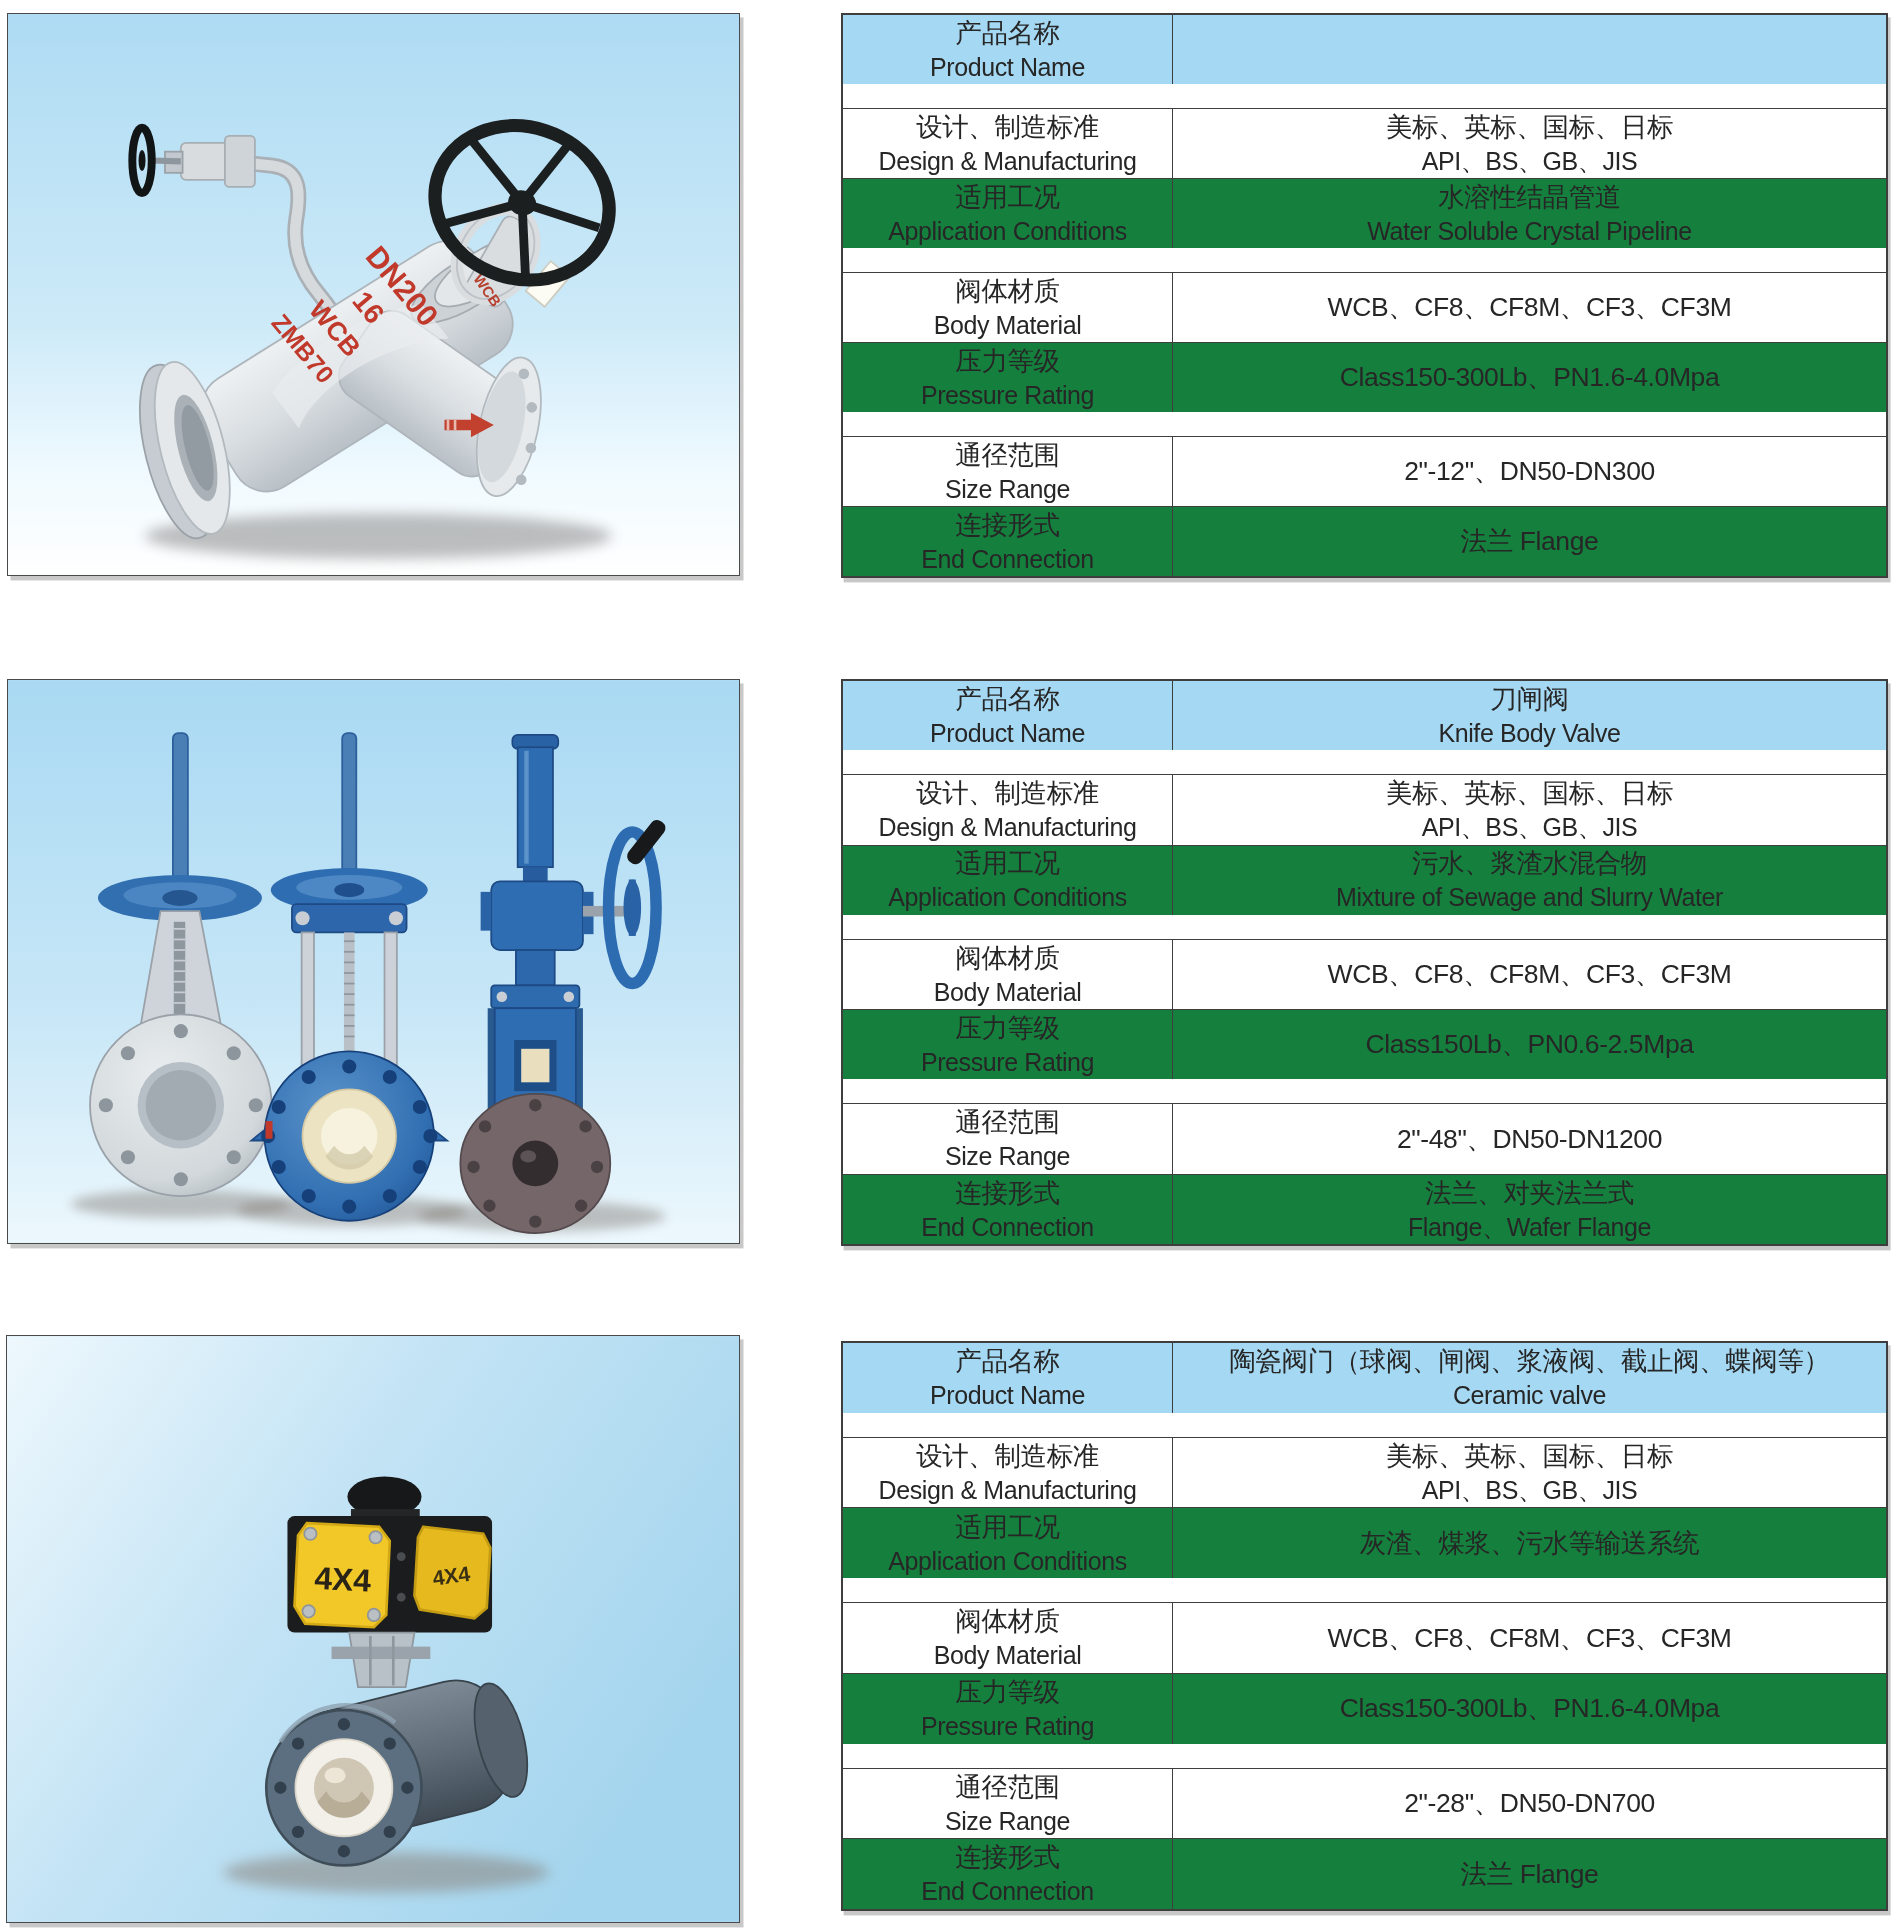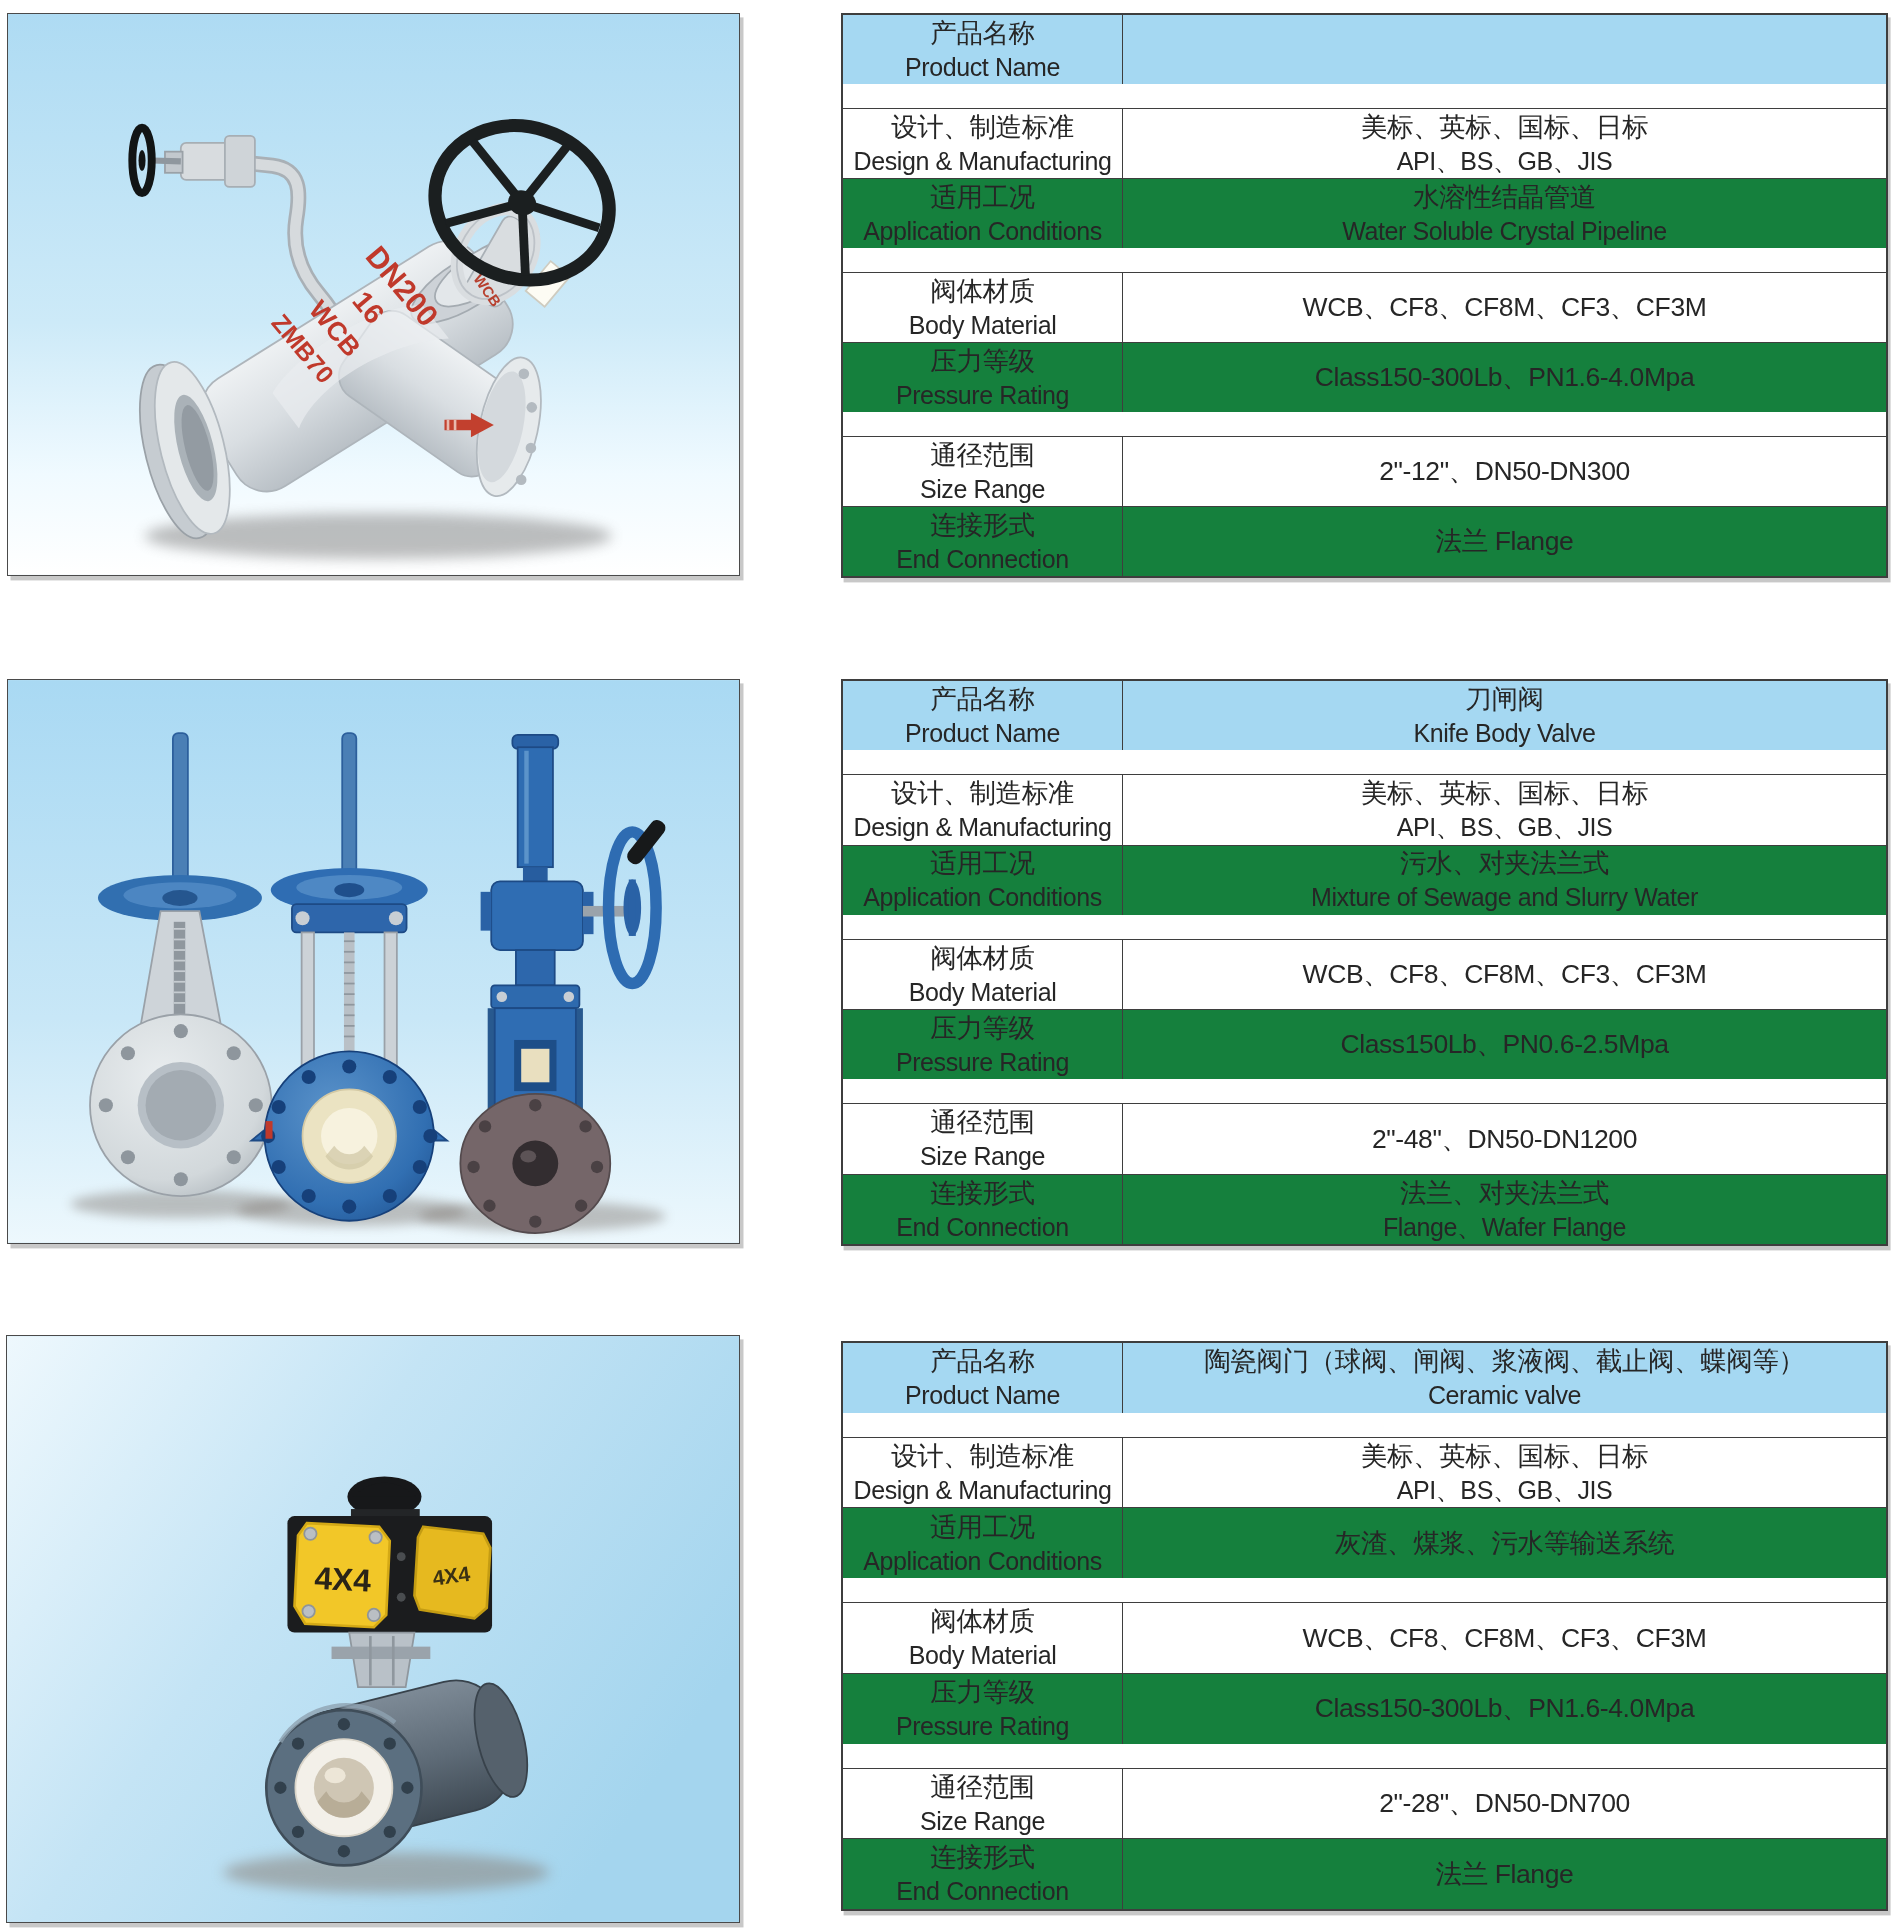--- a/index.html
+++ b/index.html
@@ -12,21 +12,21 @@
   
   .spec-table{position:absolute;display:flex;flex-direction:column;border:2.6px solid #3e3e3e;
               background:#ffffff;box-shadow:2.6px 4.4px 0 rgba(110,110,110,.38);}
   .spec-row{flex:1;display:flex;border-top:1.8px solid #3e3e3e;min-height:0;}
   .spec-row:first-child{border-top:none;}
   .row-header{background:#a5d8f2;}
   .row-white{background:#ffffff;margin-top:24px;}
   .row-gray{background:#15803d;}
   .cell{display:flex;flex-direction:column;justify-content:center;align-items:center;
         text-align:center;padding:3.5px 8.8px;box-sizing:border-box;min-width:0;}
-  .cell.label{width:280px;flex:none;border-right:1.8px solid #3e3e3e;}
+  .cell.label{width:330px;flex:none;border-right:1.8px solid #3e3e3e;}
   .cell.value{flex:1;}
   .line{letter-spacing:-0.4px;}
   .line.zh{font-size:26.5px;line-height:1.32;}
   .line.en{font-size:25px;line-height:1.3;}
   .line:empty{display:none;}
 </style>
 </head>
 <body>
 
 <div class="page">
@@ -363,21 +363,21 @@
         <div class="line zh">美标、英标、国标、日标</div>
         <div class="line en">API、BS、GB、JIS</div>
       </div>
     </div>
     <div class="spec-row row-gray">
       <div class="cell label">
         <div class="line zh">适用工况</div>
         <div class="line en">Application Conditions</div>
       </div>
       <div class="cell value">
-        <div class="line zh">污水、对夹法兰式</div>
+        <div class="line zh">污水、浆渣水混合物</div>
         <div class="line en">Mixture of Sewage and Slurry Water</div>
       </div>
     </div>
     <div class="spec-row row-white">
       <div class="cell label">
         <div class="line zh">阀体材质</div>
         <div class="line en">Body Material</div>
       </div>
       <div class="cell value">
         <div class="line zh">WCB、CF8、CF8M、CF3、CF3M</div>

